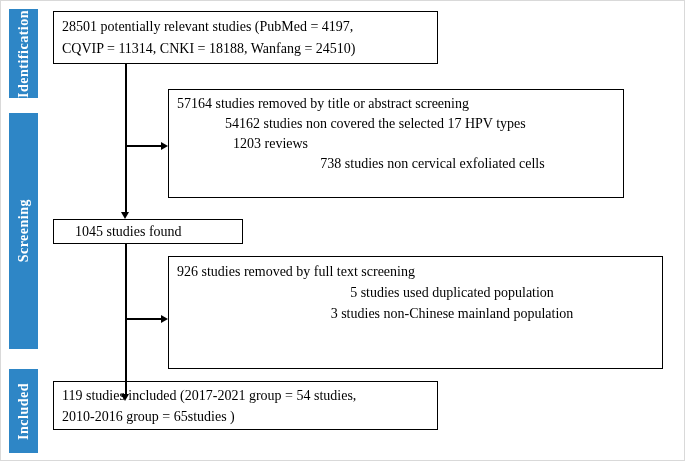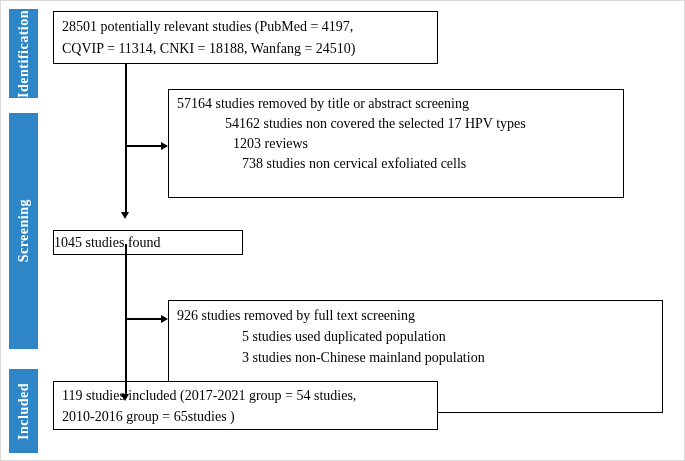--- a/index.html
+++ b/index.html
@@ -42,28 +42,28 @@
   .box {
     position: absolute;
     background: #ffffff;
     border: 1px solid var(--border-color, #000);
     box-sizing: border-box;
     font-size: 14px;
     line-height: 21px;
   }
   .box-identified { left: 52px;  top: 10px;  width: 385px; height: 53px;  padding: 4px 8px; line-height: 22px; }
   .box-title-removed { left: 167px; top: 88px;  width: 456px; height: 109px; padding: 4px 0; line-height: 20px; }
-  .box-found     { left: 52px;  top: 229px; width: 190px; height: 25px;  line-height: 23px; }
-  .box-fulltext-removed { left: 167px; top: 255px; width: 495px; height: 113px; padding: 4px 0; margin-top: 44px; }
+  .box-found     { left: 52px;  top: 218px; width: 190px; height: 25px;  line-height: 23px; padding-left: 21px; }
+  .box-fulltext-removed { left: 167px; top: 255px; width: 495px; height: 113px; padding: 4px 0; }
   .box-included  { left: 52px;  top: 380px; width: 385px; height: 49px;  padding: 3px 8px; }
 
   .ind0 { padding-left: 8px; }
   .ind1 { padding-left: 56px; }
   .ind2 { padding-left: 64px; }
-  .ind3 { padding-left: 73px; }
+  .ind3 { padding-left: 73px; text-align: center; }
 
   
   .vline, .hline { position: absolute; background: #000; }
   .vline { width: 1.5px; }
   .hline { height: 1.5px; }
   .vline-1 { left: 124px; top: 63px;  height: 149px; }
   .hline-1 { left: 124px; top: 144px; width: 36px; }
   .vline-2 { left: 124px; top: 243px; height: 151px; }
   .hline-2 { left: 124px; top: 317px; width: 36px; }
 

